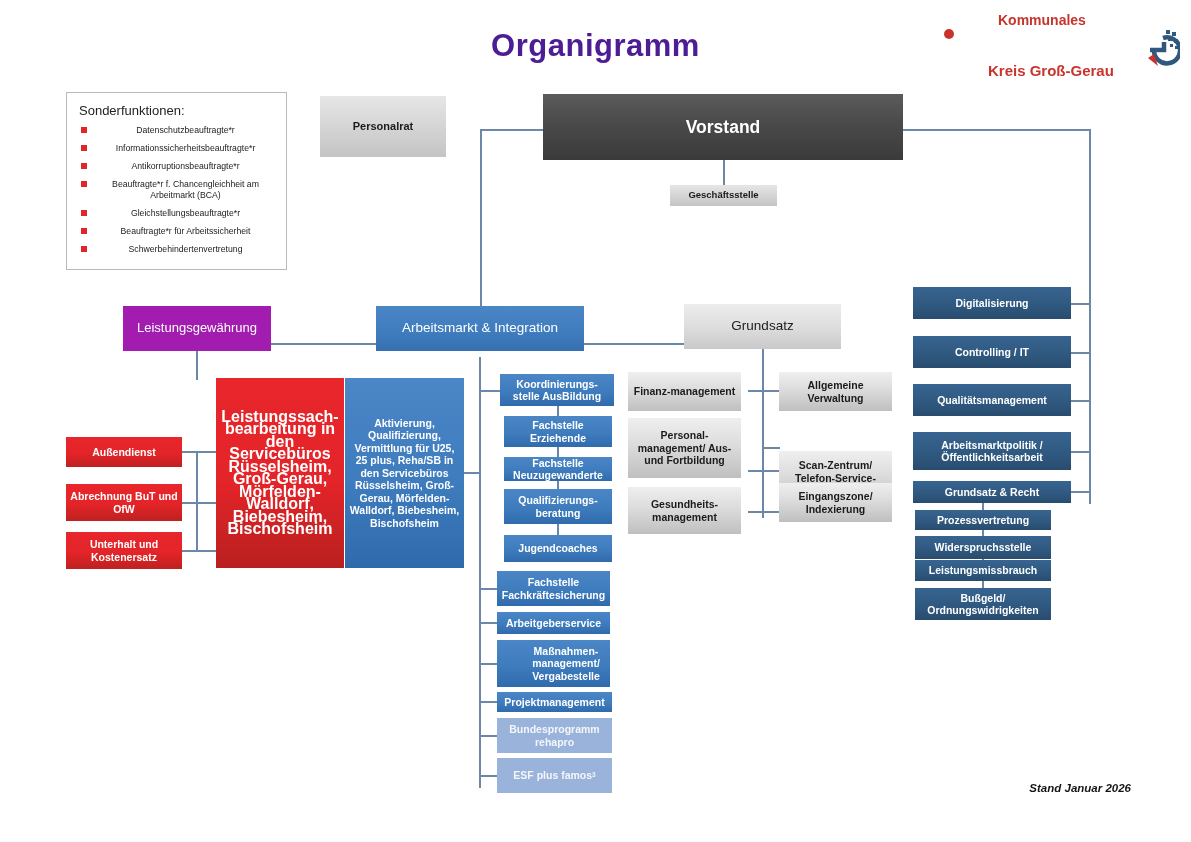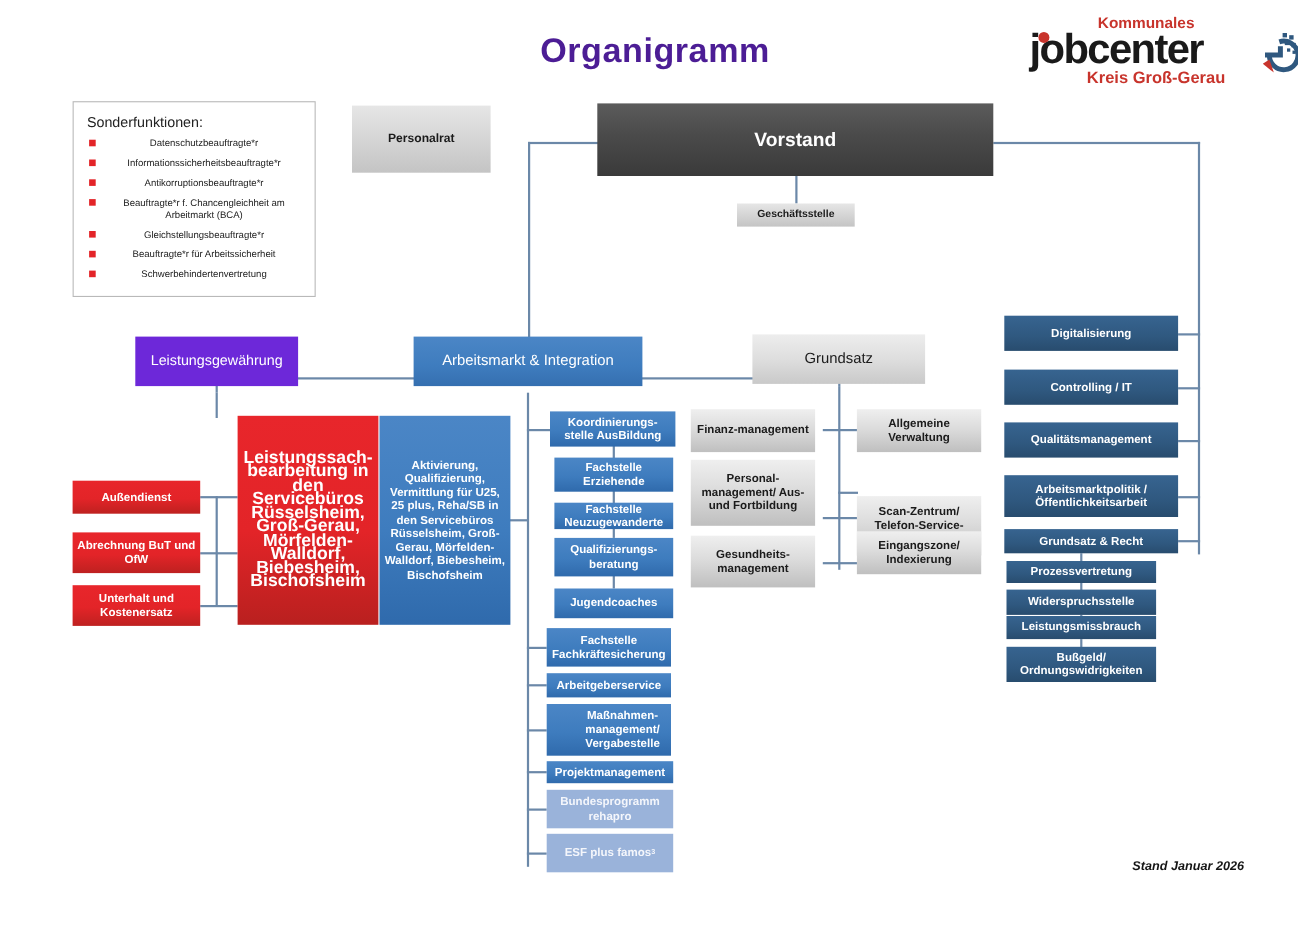--- a/index.html
+++ b/index.html
@@ -39,42 +39,41 @@
   .red   {background:linear-gradient(180deg,#E8262B 0%,#E32428 55%,#B9201F 100%);color:#fff;font-weight:bold;}
   .redflat{background:linear-gradient(180deg,#E8262B 0%,#E32428 55%,#BE2120 100%);color:#fff;font-weight:bold;}
   .blue  {background:linear-gradient(180deg,#4B86C6 0%,#3E7CBE 55%,#2F6AAC 100%);color:#fff;font-weight:bold;}
   .navy  {background:linear-gradient(180deg,#376490 0%,#2F587F 60%,#284C6E 100%);color:#fff;font-weight:bold;}
   .lblue {background:#9AB3DA;color:#f4f6fb;font-weight:bold;}
   .grey  {background:linear-gradient(180deg,#EFEFEF 0%,#DCDCDC 45%,#BFBFBF 100%);color:#1b1b1b;font-weight:bold;}
   .greyplain{background:linear-gradient(180deg,#E6E6E6 0%,#D5D5D5 50%,#C4C4C4 100%);color:#1b1b1b;font-weight:bold;}
   .darkhdr{background:linear-gradient(180deg,#5B5B5B 0%,#4A4A4A 45%,#3A3A3A 100%);color:#fff;font-weight:bold;}
 
   
-  .hdr-red {background:#6d28d9;color:#fff;}
+  .hdr-red {background:#a21caf;color:#fff;}
   .hdr-blue{background:linear-gradient(180deg,#4B86C6 0%,#3E7CBE 60%,#356FB0 100%);color:#fff;}
   .hdr-grey{background:linear-gradient(180deg,#EDEDED 0%,#DEDEDE 50%,#C9C9C9 100%);color:#1b1b1b;}
 
   
   .ln{position:absolute;background:#6B88A8;}
   .lnh{height:2px;}
   .lnv{width:2px;}
 
   
   #stand{left:0;top:782px;width:1131px;text-align:right;font-size:11.5px;
          font-weight:bold;font-style:italic;color:#151515;}
   sup{font-size:.62em;vertical-align:super;}
 </style>
 </head>
 <body>
 
 <div class="abs" id="page-title">Organigramm</div>
 
 <div class="abs" id="logo">
   <div class="kom">Kommunales</div>
-  <div class="jc">jobcenter</div>
   <div class="dot"></div>
   <div class="kreis">Kreis Groß-Gerau</div>
   <svg class="mark" viewBox="0 0 56 44">
     <path d="M30 22 a13 13 0 1 0 9 -12" fill="none" stroke="#2F587F" stroke-width="4.5"></path>
     <path d="M26 22 L40 22 L40 14" fill="none" stroke="#2F587F" stroke-width="4.5"></path>
     <path d="M24 30 L34 38 L30 26" fill="#C8342C"></path>
     <g fill="#2F587F">
       <rect x="42" y="2" width="4" height="4"></rect>
         <rect x="48" y="4" width="4" height="4"></rect>
       <rect x="44" y="9" width="4" height="4"></rect>

